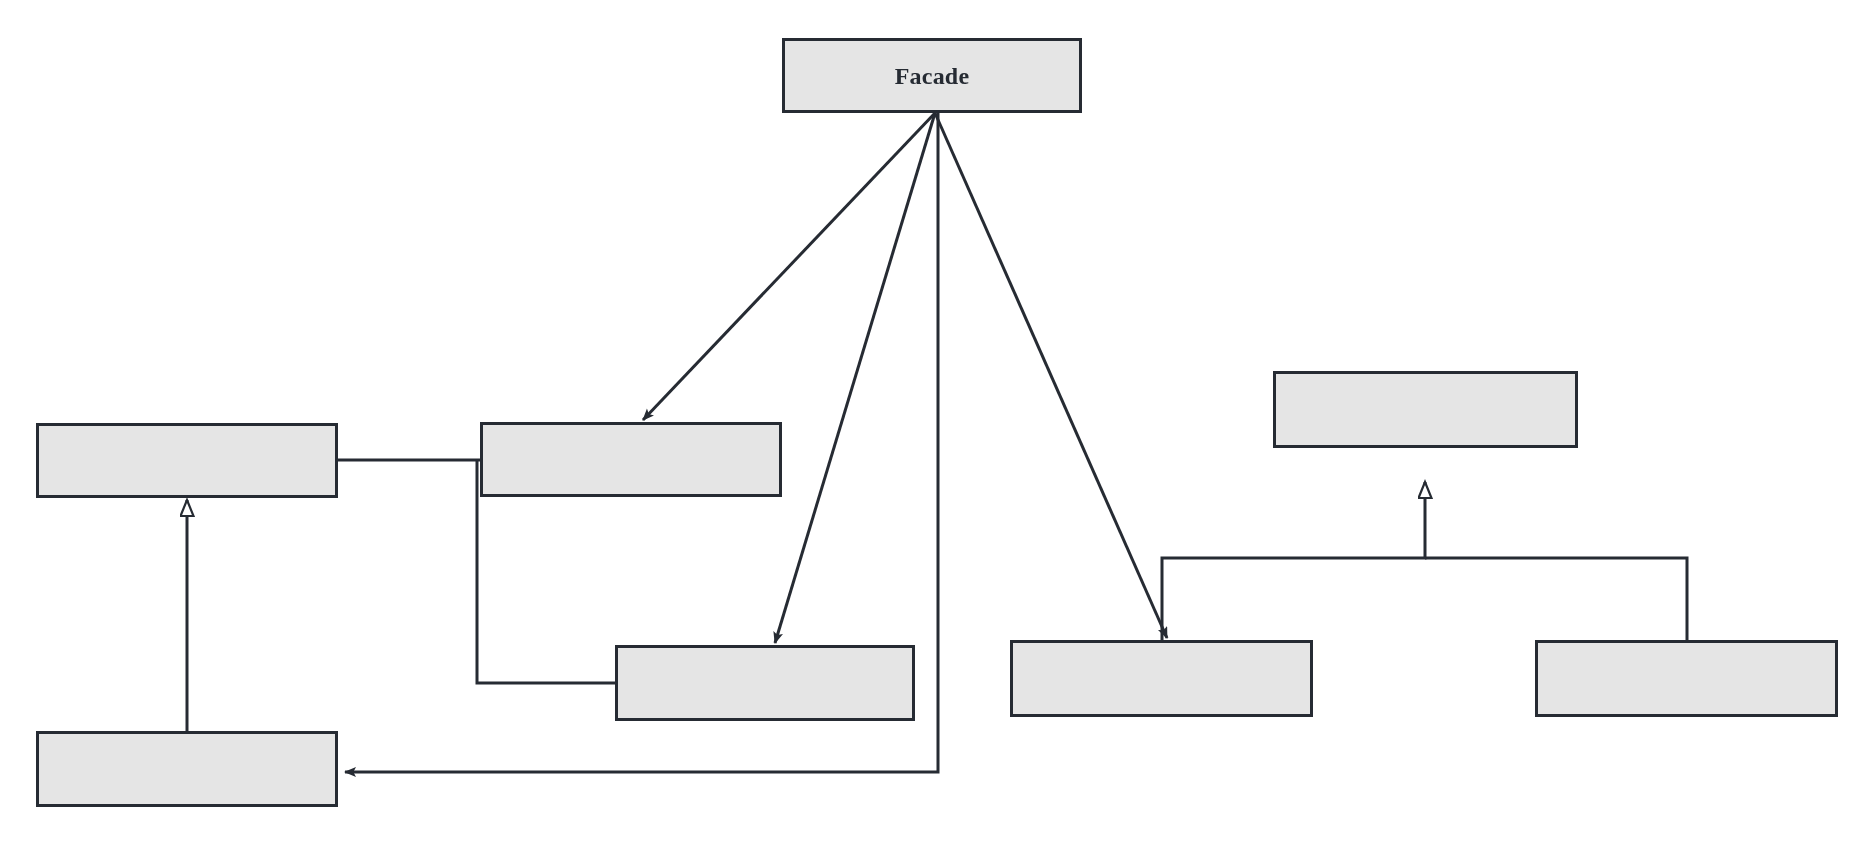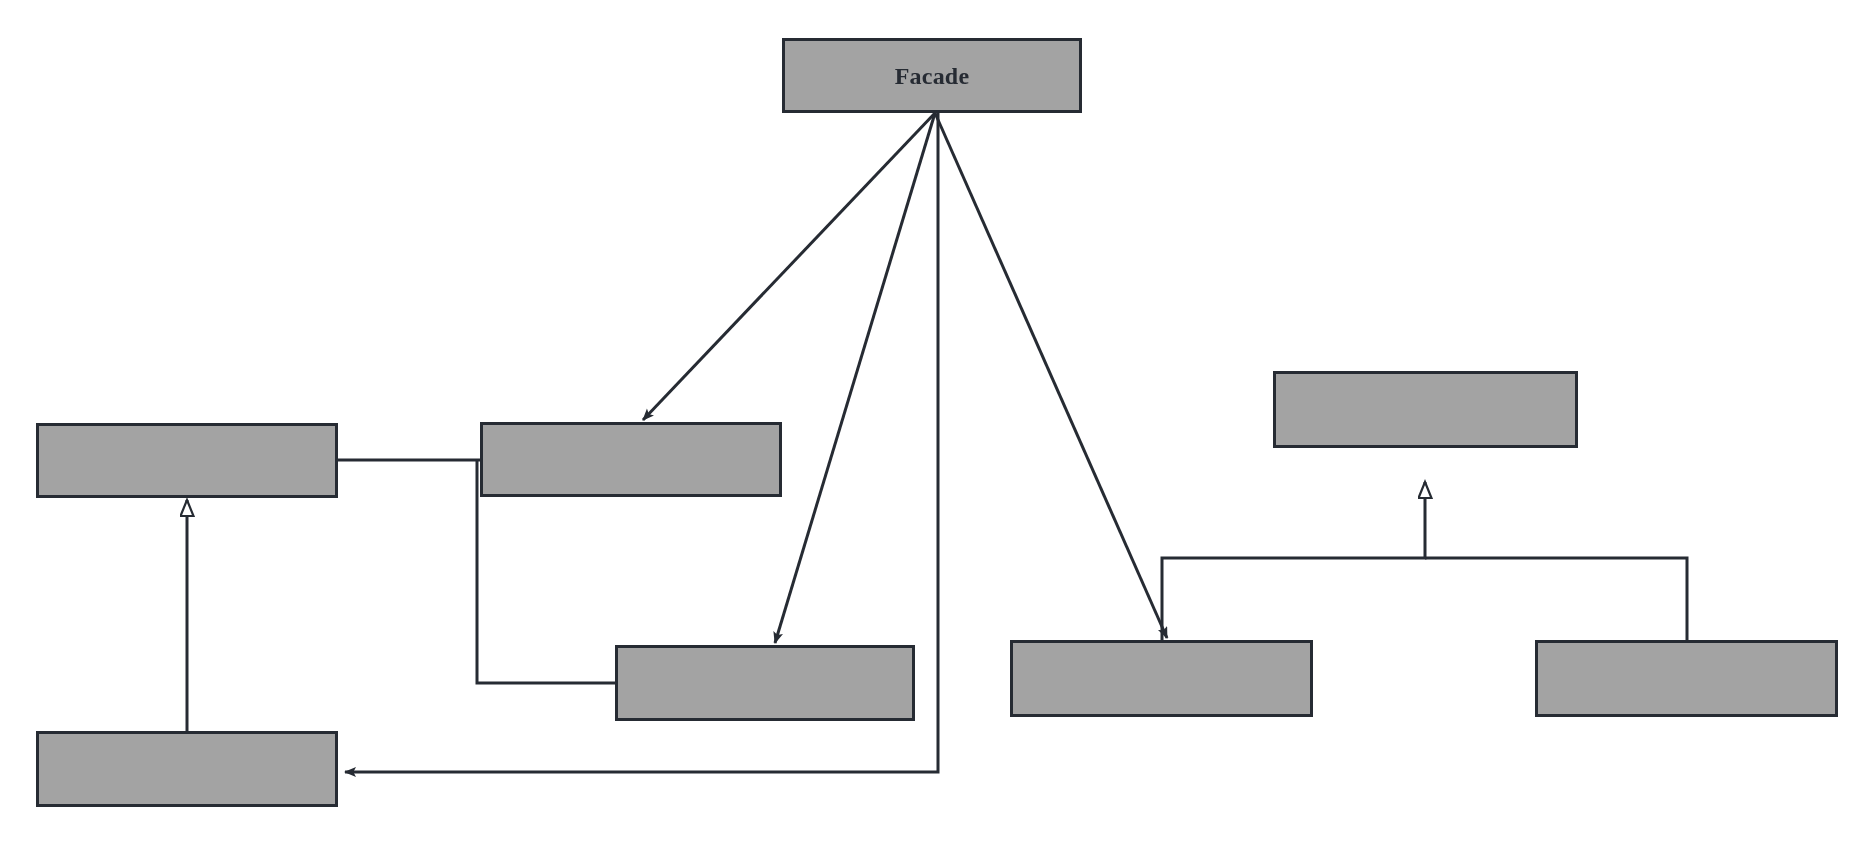--- a/index.html
+++ b/index.html
@@ -22,21 +22,21 @@
     position: absolute;
     left: 0;
     top: 0;
     width: 1873px;
     height: 844px;
     pointer-events: none;
   }
   .uml-class {
     position: absolute;
     box-sizing: border-box;
-    background: #a3a3a3;
+    background: #e5e5e5;
     border: 3px solid #262b33;
     display: flex;
     align-items: center;
     justify-content: center;
     z-index: 2;
   }
   .uml-class-name {
     font-family: "Liberation Serif", "DejaVu Serif", serif;
     font-weight: bold;
     font-size: 24px;

